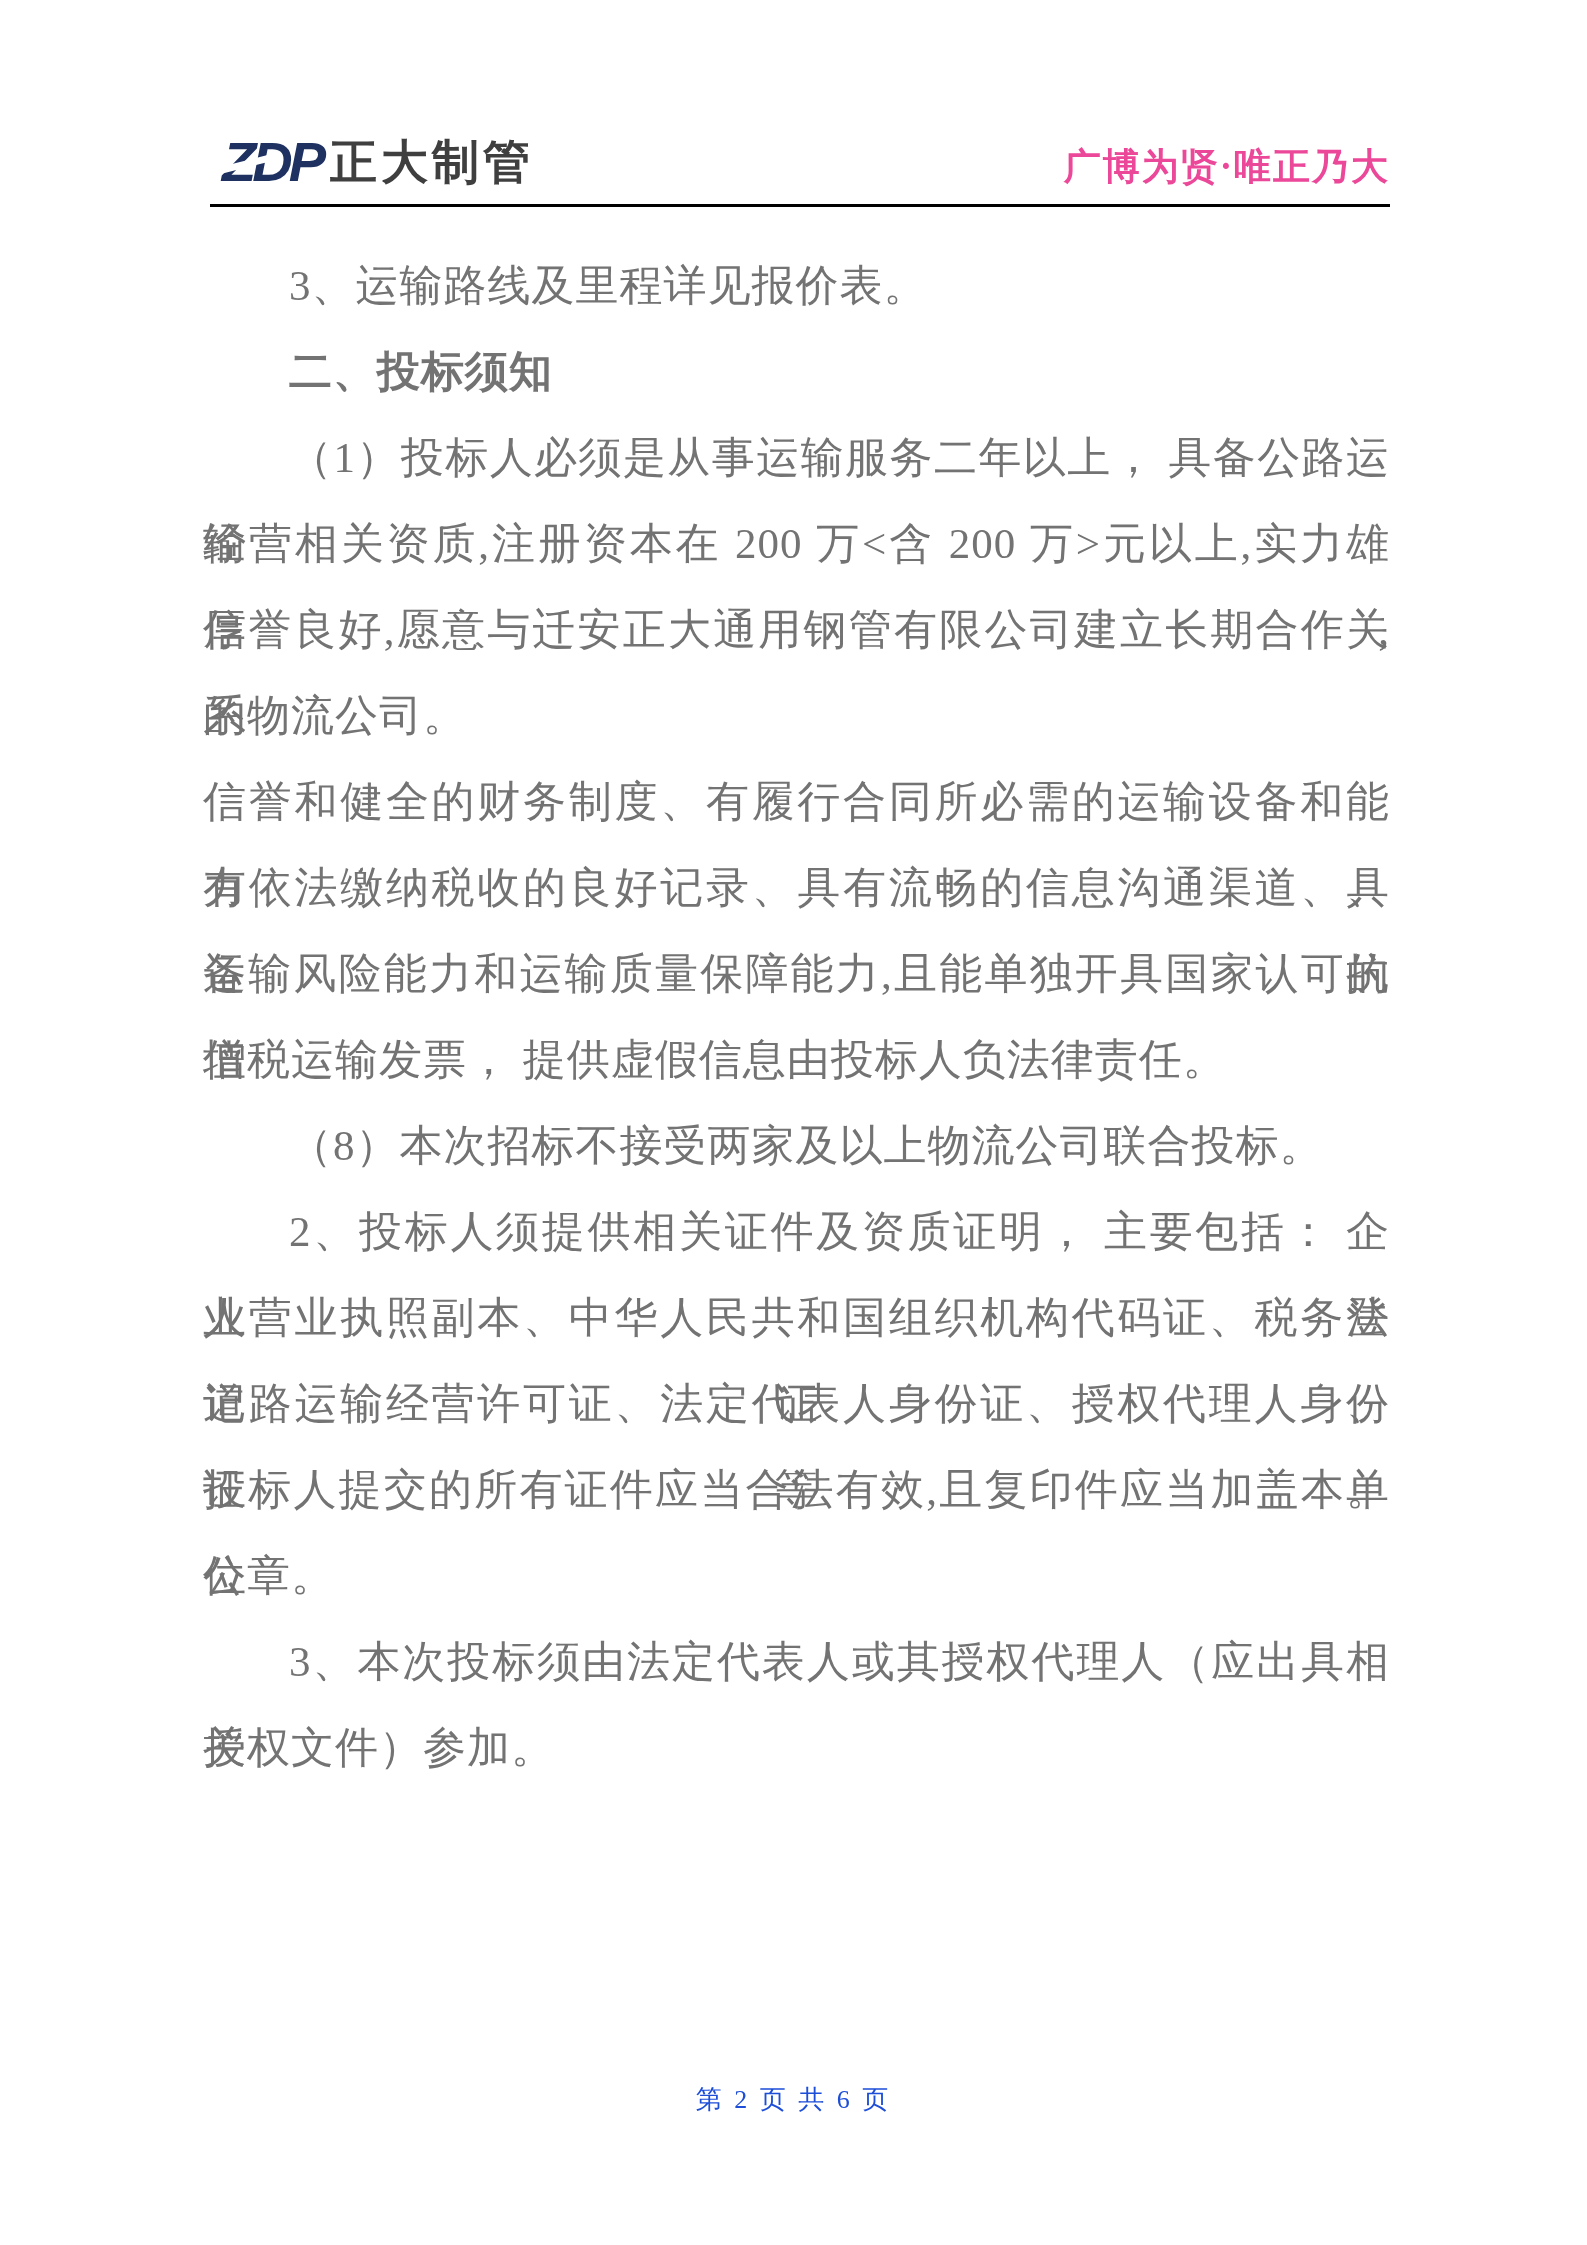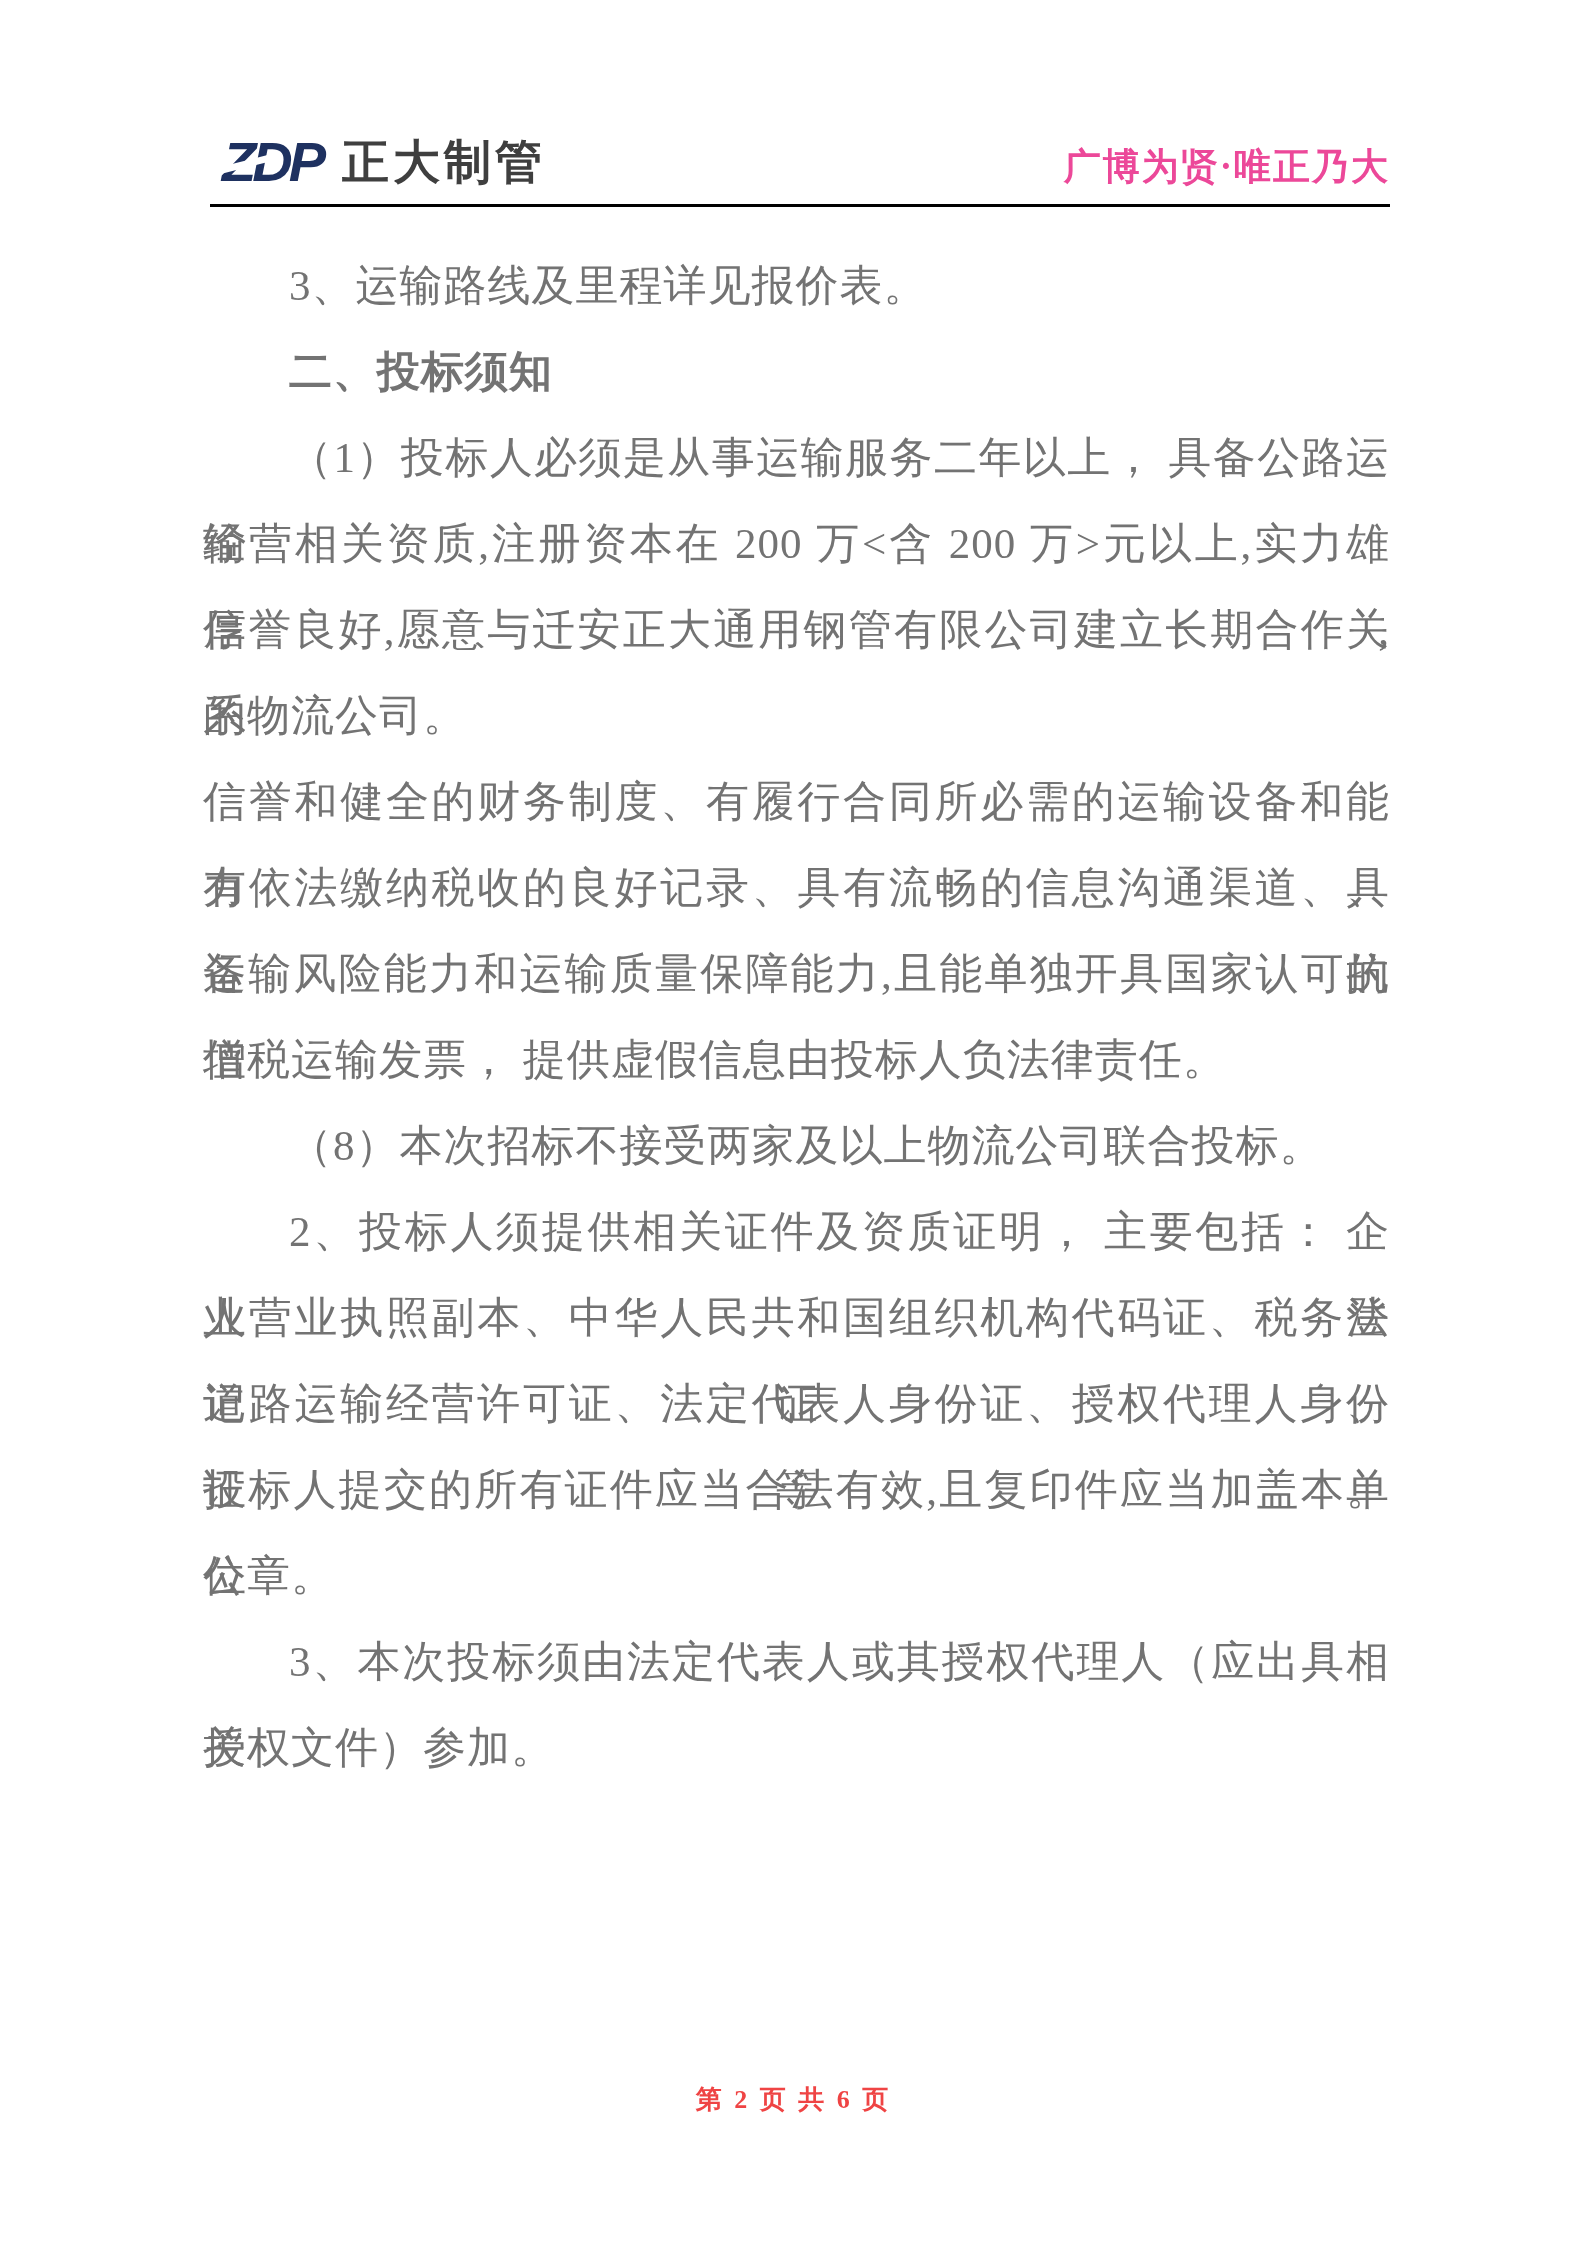--- a/index.html
+++ b/index.html
@@ -36,21 +36,21 @@
     position: absolute;
     left: 0px;
     top: 22px;
     width: 52px;
     height: 7px;
     background: #ffffff;
     transform: rotate(-14deg);
   }
   .logo-cn {
     display: inline-block;
-    margin-left: 20px;
+    margin-left: 8px;
     font-family: "Liberation Sans", "DejaVu Sans", sans-serif;
     font-weight: bold;
     font-size: 47px;
     line-height: 48px;
     letter-spacing: 4px;
     color: #3f3f3f;
   }
   .slogan {
     position: absolute;
     right: 197px;
@@ -99,22 +99,21 @@
   .page-footer {
     position: absolute;
     left: 0;
     top: 2082px;
     width: 100%;
     text-align: center;
   }
   .page-number {
     font-size: 26px;
     letter-spacing: 3px;
-    color: #ef4444;
-    font-weight: bold;
+    color: #1d4ed8;
   }
 </style>
 </head>
 <body>
 
 <div class="page">
 
   <header>
     <div class="logo">
       <span class="logo-zdp">

